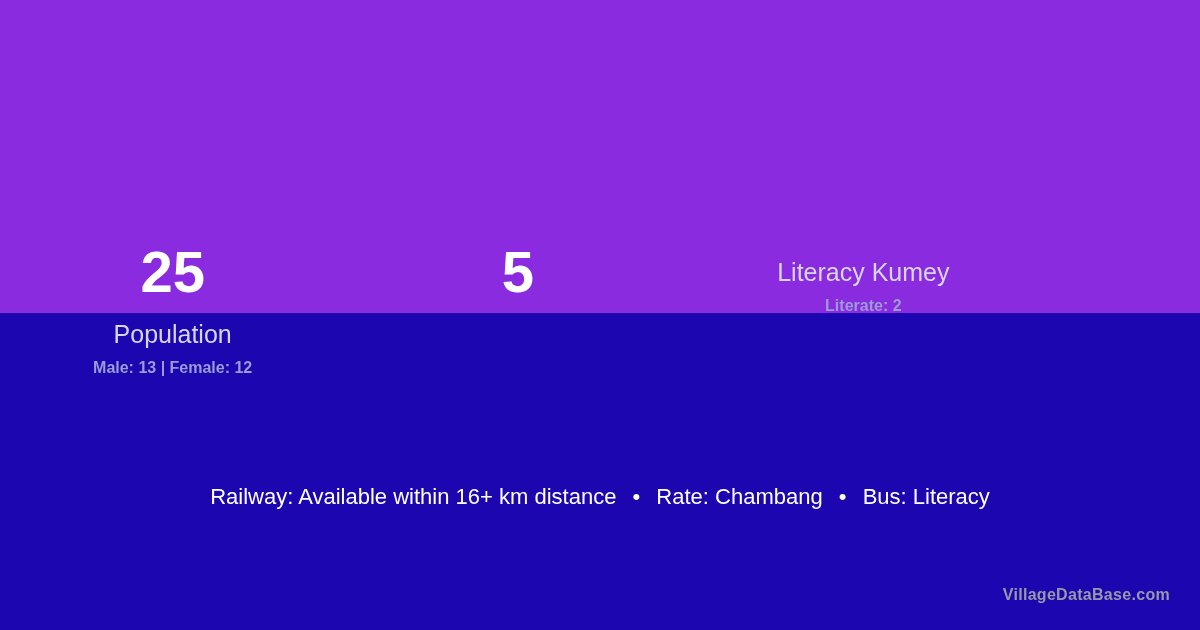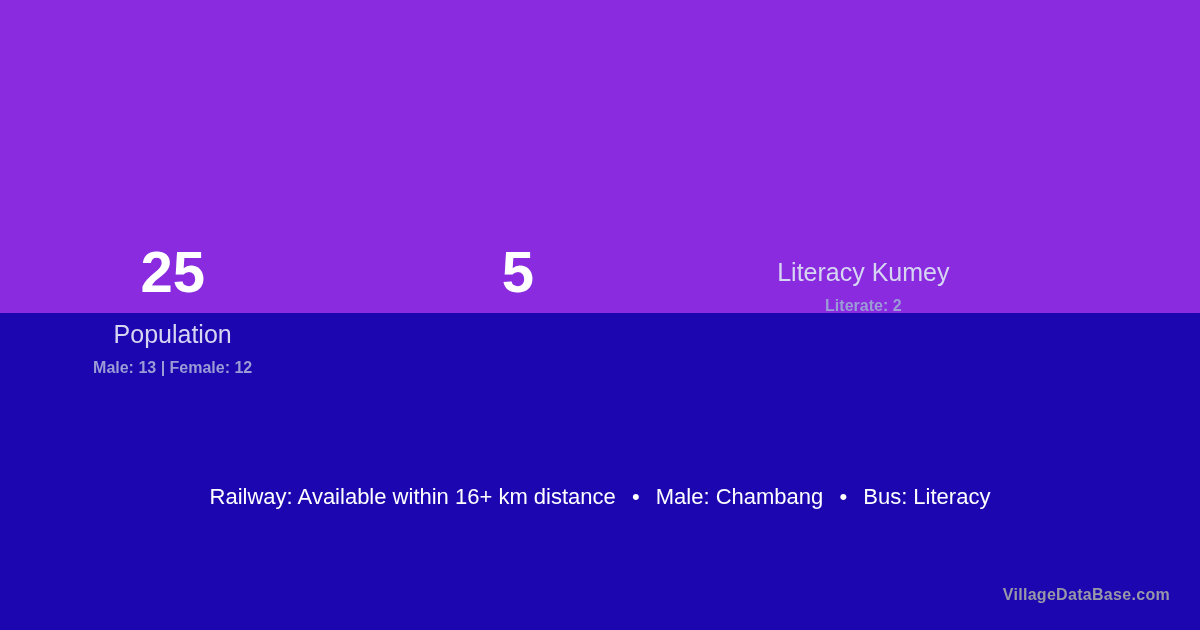--- a/index.html
+++ b/index.html
@@ -159,20 +159,20 @@
     <div class="stat-block">
       <div class="stat-label">Literacy Kumey</div>
       <div class="stat-sub">Literate: 2</div>
     </div>
 
   </div>
 
   <div id="facts-line">
     <span>Railway: Available within 16+ km distance</span>
     <span class="fact-sep">•</span>
-    <span>Male: Chambang</span>
+    <span>Rate: Chambang</span>
     <span class="fact-sep">•</span>
     <span>Bus: Literacy</span>
   </div>
 
   <div id="brand">VillageDataBase.com</div>
 
 </div>
 
 </body></html>

